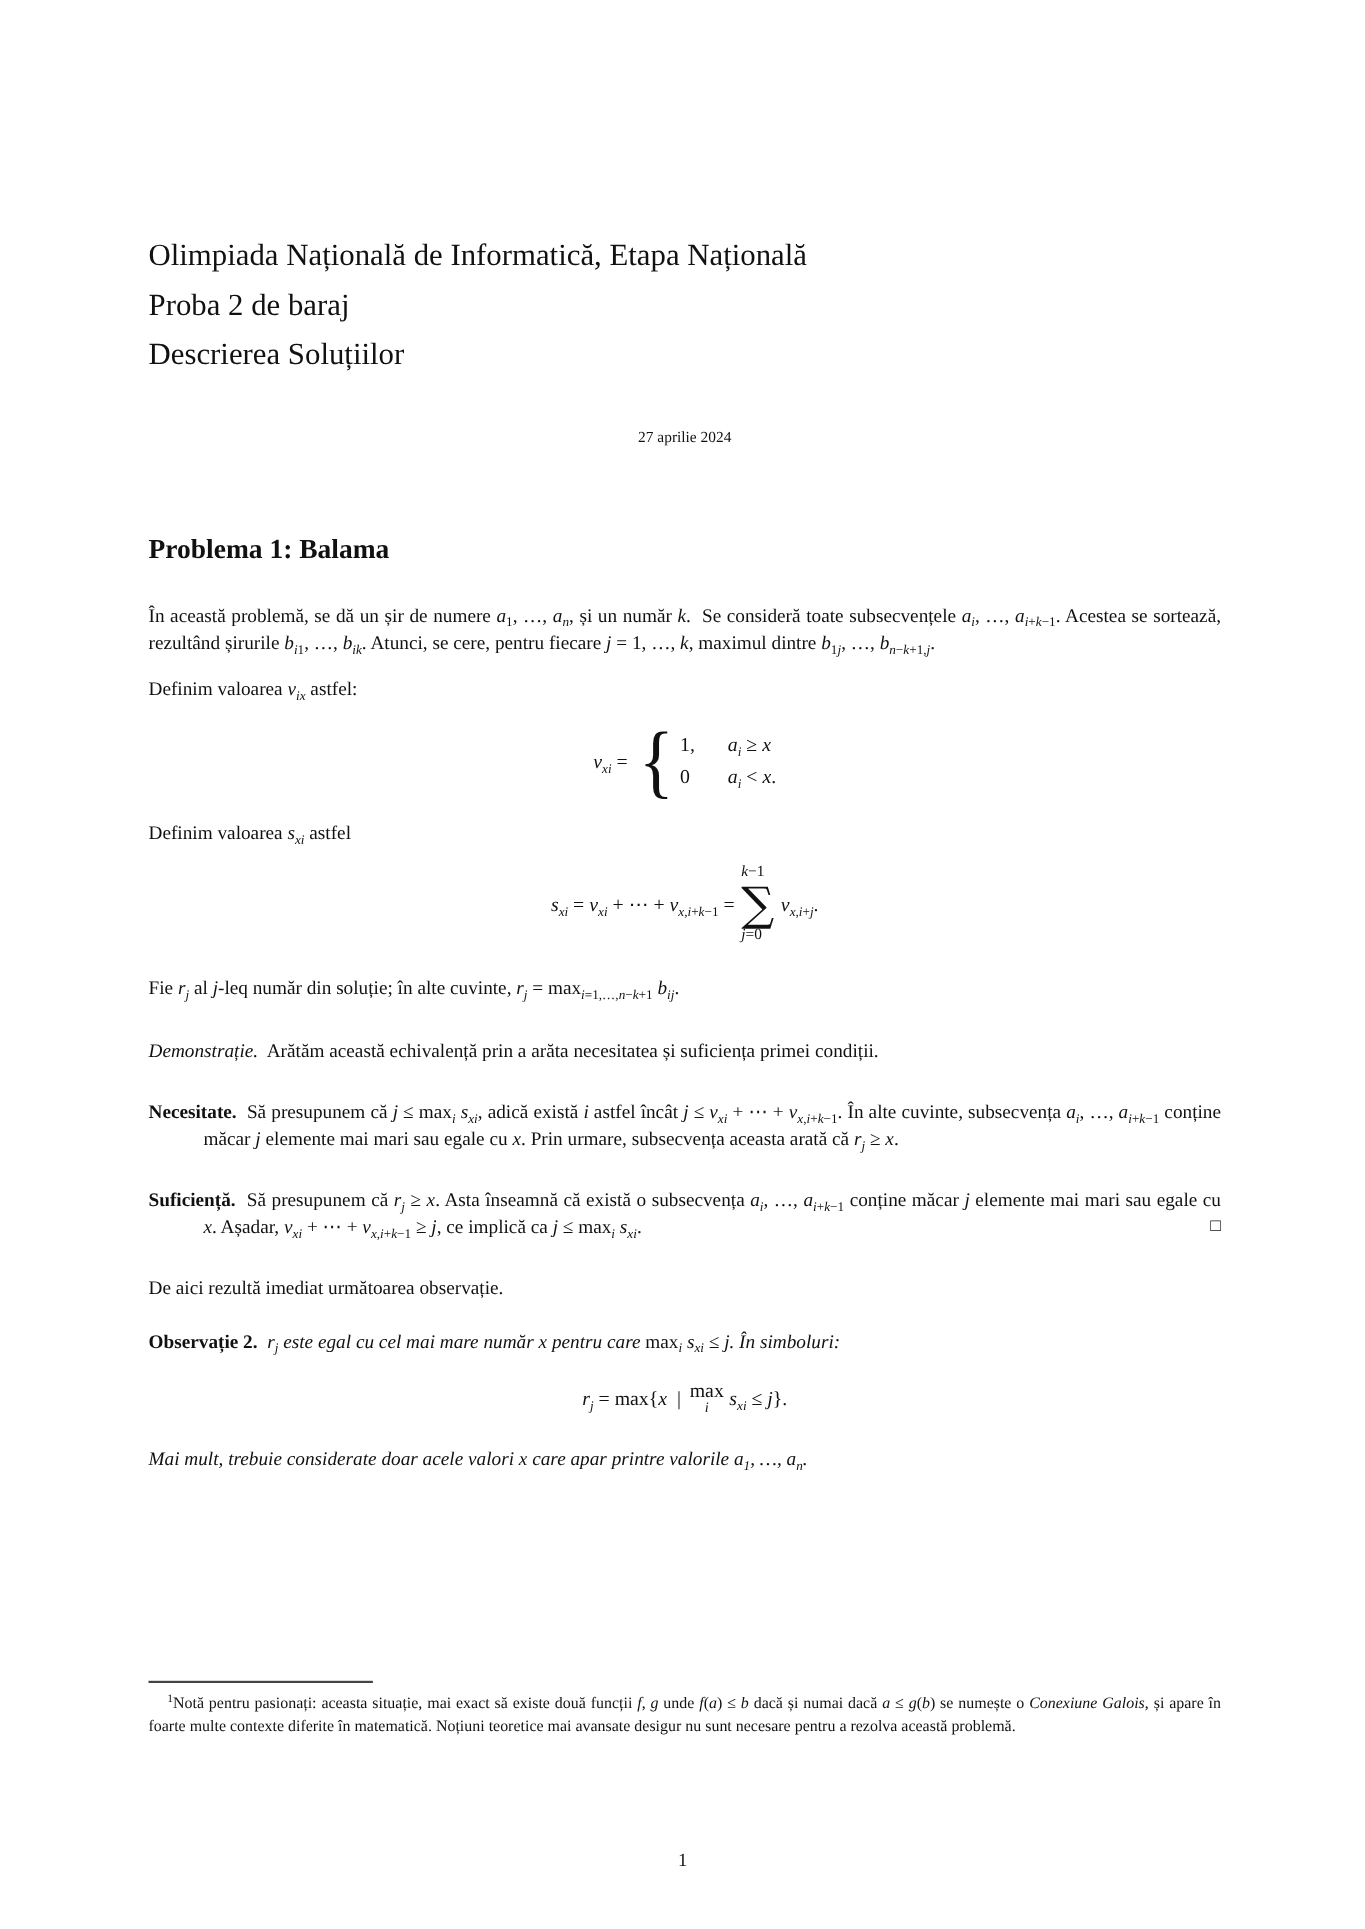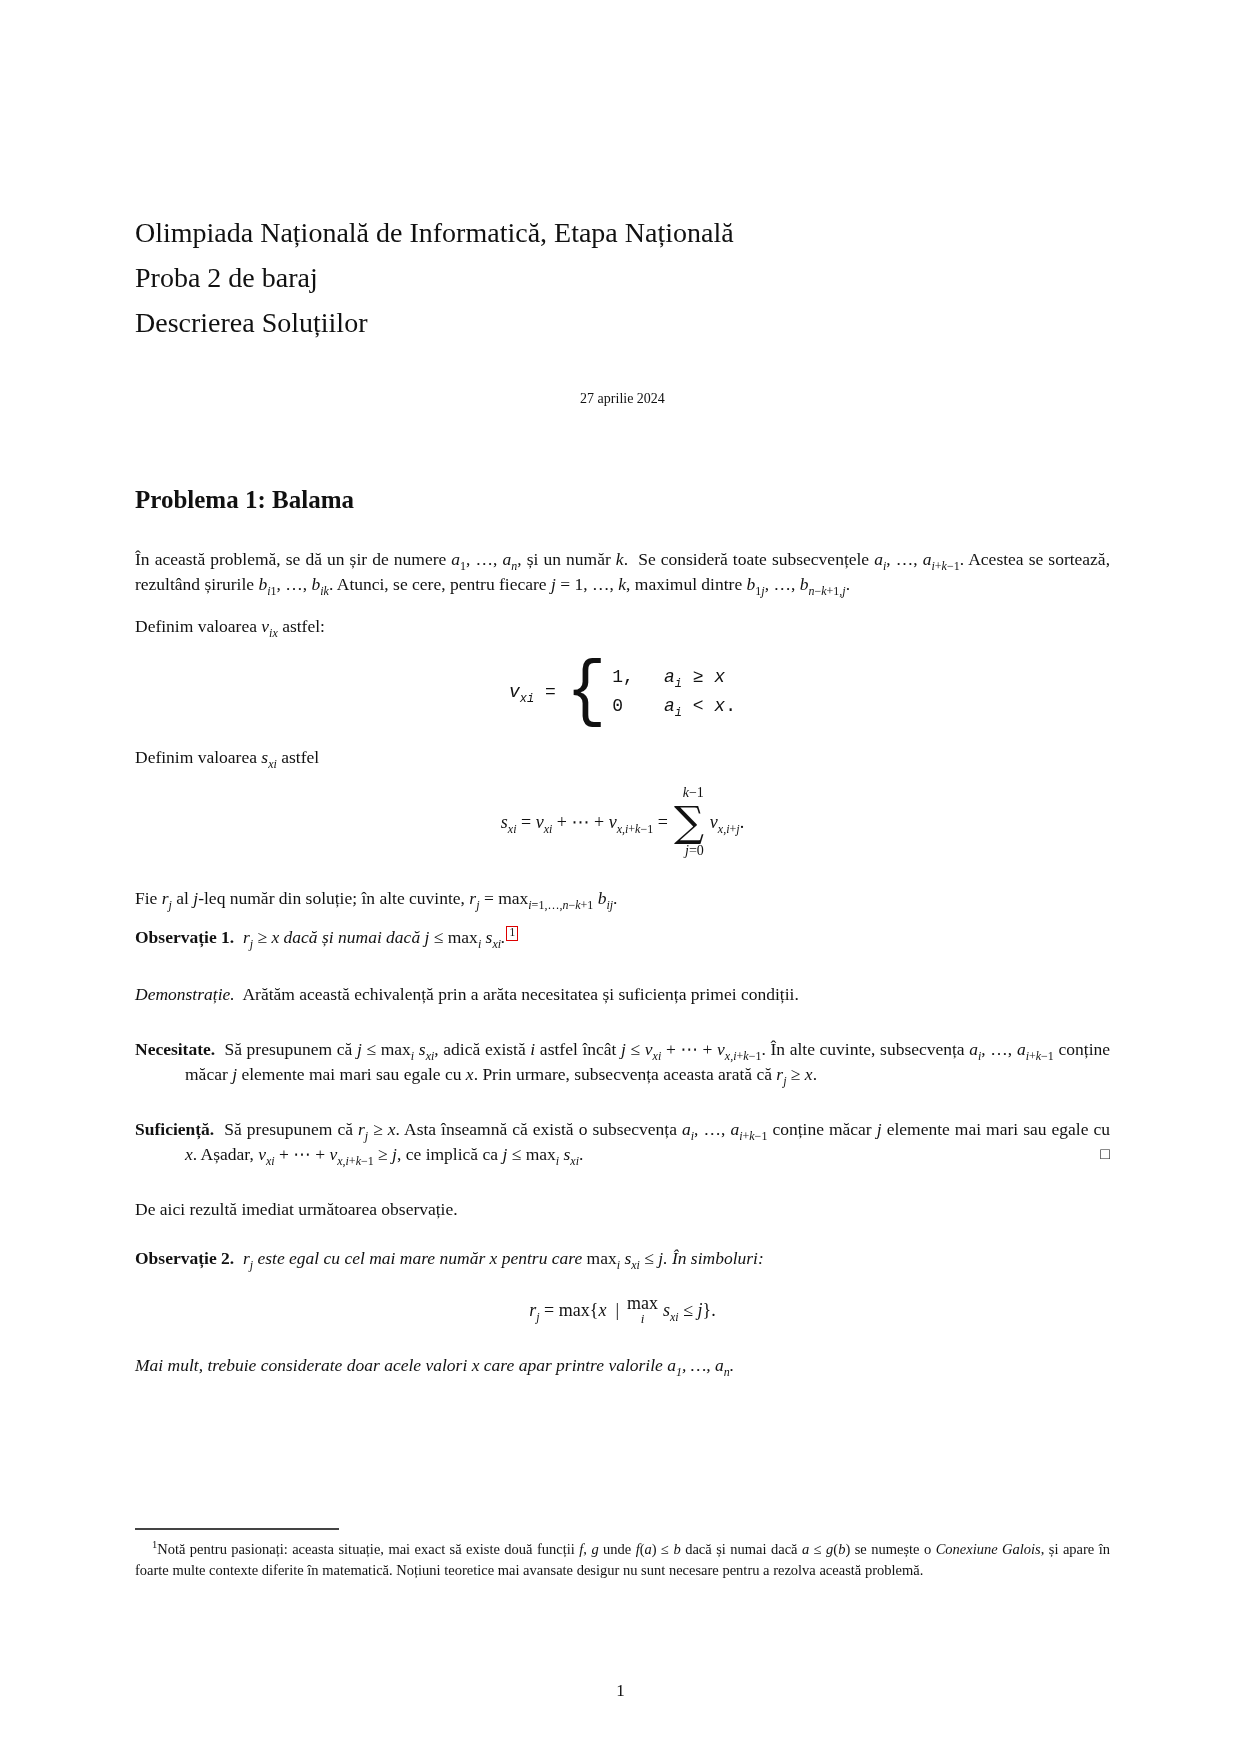--- a/index.html
+++ b/index.html
@@ -70,41 +70,41 @@
     font-size:16px;
   }
   
   .equation{
     display:flex;
     align-items:center;
     justify-content:center;
     text-align:center;
     font-size:18px;
   }
-  .eq-cases{margin:12px 0; min-height:82px;font-family:Liberation Mono, monospace;}
+  .eq-cases{margin:12px 0; min-height:82px;}
   .cases-brace{
     font-size:74px;
     font-weight:300;
     line-height:0.95;
     margin:0 4px 0 8px;
     transform:scaleX(0.9);
   }
   .cases-grid{
     display:inline-grid;
     grid-template-columns:auto auto;
     column-gap:30px;
     row-gap:4px;
     text-align:left;
     line-height:25px;
   }
   .eq-sum{margin:8px 0; min-height:88px;}
   .sum-stack{
     display:inline-flex;
     flex-direction:column;
-    align-items:flex-end;
+    align-items:flex-start;
     margin:0 6px;
     line-height:1;
   }
   .sum-limit{font-size:14px; line-height:1.15; font-style:italic;}
   .sum-limit .rm{font-style:normal;}
   .sigma{
     font-size:42px;
     line-height:1.0;
     font-family:"DejaVu Serif","DejaVu Sans",serif;
   }
@@ -199,24 +199,20 @@
       <span class="sum-stack">
         <span class="sum-limit"><i>k</i><span class="rm">−1</span></span>
         <span class="sigma">∑</span>
         <span class="sum-limit"><i>j</i><span class="rm">=0</span></span>
       </span>
       <span><i>v</i><sub><i>x</i>,<i>i</i>+<i>j</i></sub>.</span>
     </div>
 
     <p class="para p-fie">Fie <i>r<sub>j</sub></i> al <i>j</i>-leq număr din soluție; în alte cuvinte, <i>r<sub>j</sub></i> = max<sub><i>i</i>=1,…,<i>n</i>−<i>k</i>+1</sub> <i>b<sub>ij</sub></i>.</p>
 
-    <p class="para p-obs1">
-      <span class="obs-label">Observație 1.</span>&nbsp;
-      <span class="obs-body">r<sub>j</sub> ≥ x dacă și numai dacă j ≤ <span class="rm">max</span><sub>i</sub> s<sub>xi</sub>.</span><span class="fn-link">1</span>
-    </p>
 
     <p class="para p-demo"><i>Demonstrație.</i>&nbsp; Arătăm această echivalență prin a arăta necesitatea și suficiența primei condiții.</p>
 
     <p class="para hang">
       <span class="obs-label">Necesitate.</span>&nbsp;
       <span>Să presupunem că <i>j</i> ≤ <span class="rm">max</span><sub><i>i</i></sub> <i>s<sub>xi</sub></i>, adică există <i>i</i> astfel încât <i>j</i> ≤ <i>v<sub>xi</sub></i> + ⋯ + <i>v</i><sub><i>x</i>,<i>i</i>+<i>k</i>−1</sub>. În alte cuvinte, subsecvența <i>a<sub>i</sub></i>, …, <i>a</i><sub><i>i</i>+<i>k</i>−1</sub> conține măcar <i>j</i> elemente mai mari sau egale cu <i>x</i>. Prin urmare, subsecvența aceasta arată că <i>r<sub>j</sub></i> ≥ <i>x</i>.</span>
     </p>
 
     <p class="para hang">
       <span class="obs-label">Suficiență.</span>&nbsp;

